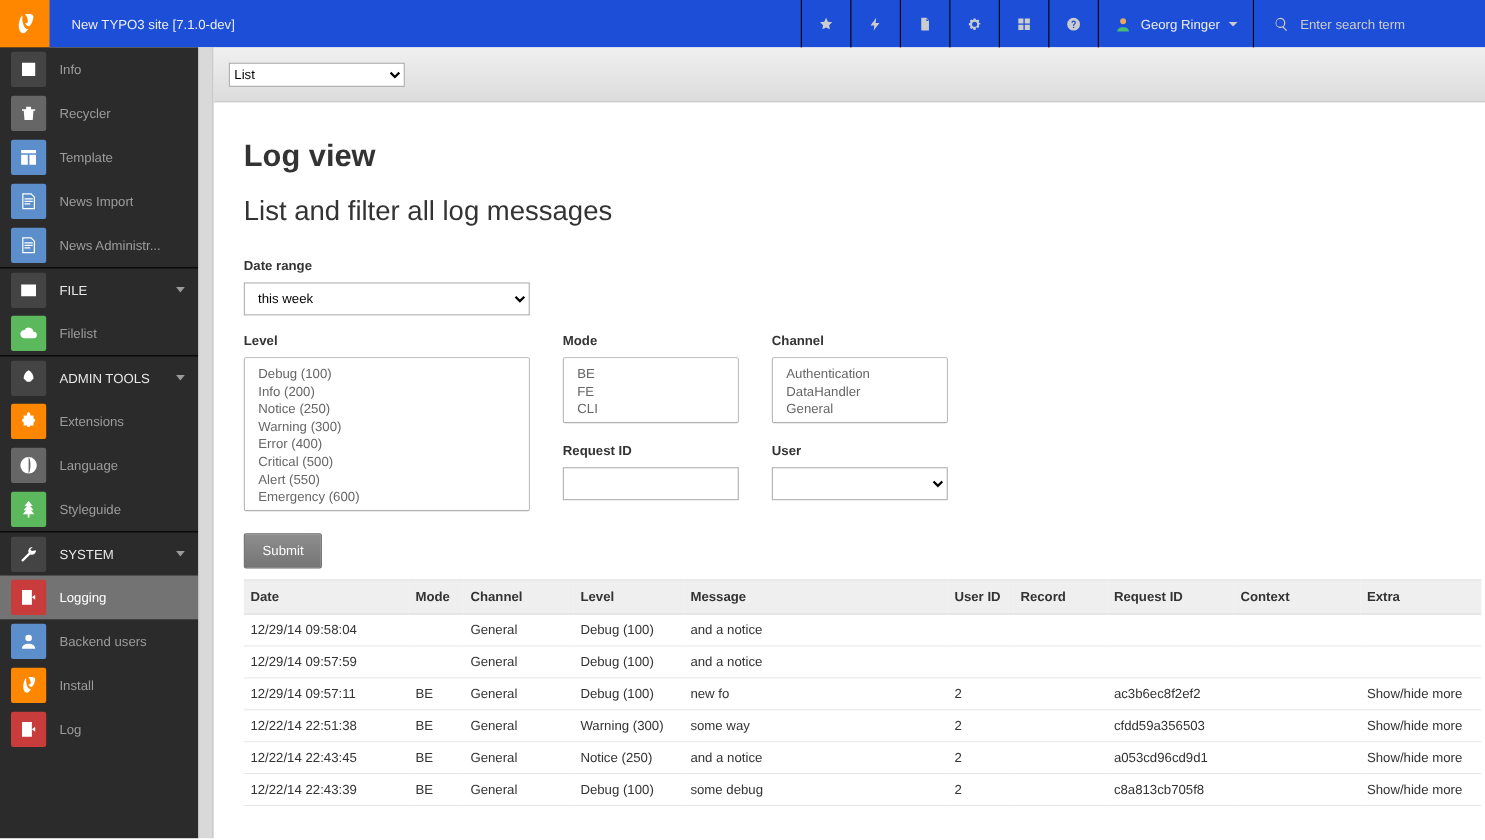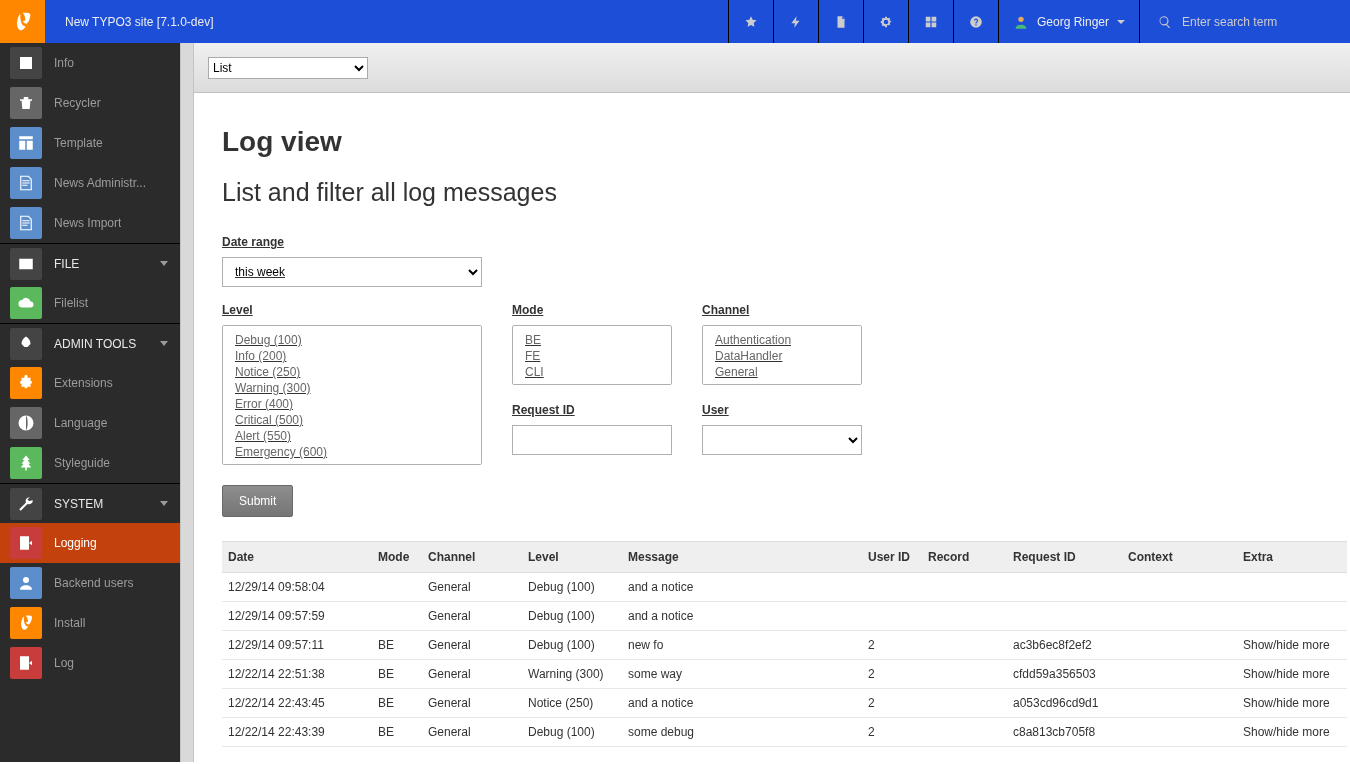--- a/index.html
+++ b/index.html
@@ -25,21 +25,21 @@
 .sidebar { width: 180px; background: #2b2b2b; color: #aaa; height: 100%; overflow-y: auto; position: relative; }
 .sidebar::-webkit-scrollbar { width: 10px; }
 .sidebar::-webkit-scrollbar-track { background: #e5e5e5; }
 .sidebar::-webkit-scrollbar-thumb { background: #b2b2b2; }
 .scrollgutter { width: 14px; background: #d9d9d9; border-left: 1px solid #c4c4c4; border-right: 1px solid #c4c4c4; }
 
 .side-item, .side-group { display: flex; align-items: center; height: 40px; padding: 0 10px; gap: 12px; font-size: 12px; cursor: pointer; white-space: nowrap; overflow: hidden; text-overflow: ellipsis; }
 .side-group { border-top: 1px solid #000; background: #2b2b2b; color: #e8e8e8; font-weight: 400; position: relative; }
 .side-group .chev { position: absolute; right: 12px; width: 0; height: 0; border-left: 4px solid transparent; border-right: 4px solid transparent; border-top: 5px solid #9a9a9a; }
 .side-item .label { color: #9c9c9c; overflow: hidden; text-overflow: ellipsis; }
-.side-item.active { background: #c2410c; }
+.side-item.active { background: #737373; }
 .side-item.active .label { color: #fff; }
 .side-icon { width: 32px; height: 32px; border-radius: 2px; display: flex; align-items: center; justify-content: center; flex: 0 0 32px; }
 .side-icon svg { width: 18px; height: 18px; fill: #fff; }
 
 
 .bg-blue   { background: #5b8ecb; }
 .bg-green  { background: #5cb85c; }
 .bg-dark   { background: #444; }
 .bg-orange { background: #ff8700; }
 .bg-red    { background: #c83c3c; }
@@ -48,34 +48,34 @@
 
 .main { flex: 1; display: flex; flex-direction: column; overflow: hidden; }
 .docheader { height: 50px; background: linear-gradient(#f0f0f0,#dcdcdc); border-bottom: 1px solid #c0c0c0; display: flex; align-items: center; padding: 0 14px; }
 .docheader select { width: 160px; height: 22px; font-size: 12px; border: 1px solid #aaa; background: #fff; }
 
 .content { flex: 1; overflow: auto; padding: 33px 28px; }
 .content h1 { font-family: "Segoe UI", Arial, sans-serif; font-size: 28px; font-weight: 700; margin-bottom: 20px; }
 .content h2 { font-family: "Segoe UI", Arial, sans-serif; font-size: 25px; font-weight: 400; margin-bottom: 22px; }
 
 .form-row { display: flex; gap: 30px; }
-.form-col { display: flex; flex-direction: column; text-decoration: underline; }
+.form-col { display: flex; flex-direction: column; }
 .form-col.w260 { width: 260px; }
 .form-col.w160 { width: 160px; }
 label.fld { font-weight: 700; font-size: 12px; margin-bottom: 8px; margin-top: 6px; }
 select.big, input.big { border: 1px solid #b0b0b0; font-size: 12px; padding: 6px 8px; width: 100%; background:#fff; }
 select.multi { height: 140px; }
 select.multi option { padding: 1px 4px; color:#666; font-size:12px; }
 select.short { height: 60px; }
 .input120 { height: 30px; }
 
 .btn-submit { display: inline-block; padding: 8px 16px; background: linear-gradient(#8e8e8e,#757575); color: #fff; border: 1px solid #6a6a6a; border-radius: 2px; font-size: 12px; cursor: pointer; margin-top: 20px; }
 
 
-table.log { width: 1120px; border-collapse: collapse; margin-top: 24px; font-size: 12px; table-layout: fixed; }
+table.log { width: 1120px; border-collapse: collapse; margin-top: 10px; font-size: 12px; table-layout: fixed; }
 table.log th { background: #efefef; border-top: 1px solid #ddd; border-bottom: 1px solid #ddd; font-weight: 700; text-align: left; padding: 8px 6px; }
 table.log td { border-bottom: 1px solid #e8e8e8; padding: 7px 6px; }
 table.log td:first-child { font-variant-numeric: tabular-nums; }
 </style>
 </head>
 <body>
 
 <div class="topbar">
   <div class="logo">
     <svg viewBox="0 0 24 24">
@@ -156,29 +156,29 @@
           </svg>
         </span>
         <span class="label">Template</span>
       </div>
       <div class="side-item">
         <span class="side-icon bg-blue">
           <svg viewBox="0 0 24 24">
             <path d="M5 3h10l4 4v14H5zM7 9h10M7 12h10M7 15h7" stroke="#fff" stroke-width="1.5" fill="none"></path>
           </svg>
         </span>
+        <span class="label">News Import</span>
+      </div>
+      <div class="side-item">
+        <span class="side-icon bg-blue">
+          <svg viewBox="0 0 24 24">
+            <path d="M5 3h10l4 4v14H5zM7 9h10M7 12h10M7 15h7" stroke="#fff" stroke-width="1.5" fill="none"></path>
+          </svg>
+        </span>
         <span class="label">News Administr...</span>
-      </div>
-      <div class="side-item">
-        <span class="side-icon bg-blue">
-          <svg viewBox="0 0 24 24">
-            <path d="M5 3h10l4 4v14H5zM7 9h10M7 12h10M7 15h7" stroke="#fff" stroke-width="1.5" fill="none"></path>
-          </svg>
-        </span>
-        <span class="label">News Import</span>
       </div>
       <div class="side-group">
         <span class="side-icon bg-dark">
           <svg viewBox="0 0 24 24">
             <path d="M3 5h18v14H3zm3 10l3-4 3 3 4-5 4 6z"></path>
           </svg>
         </span>
         <span>FILE</span>
         <span class="chev"></span>
       </div>

